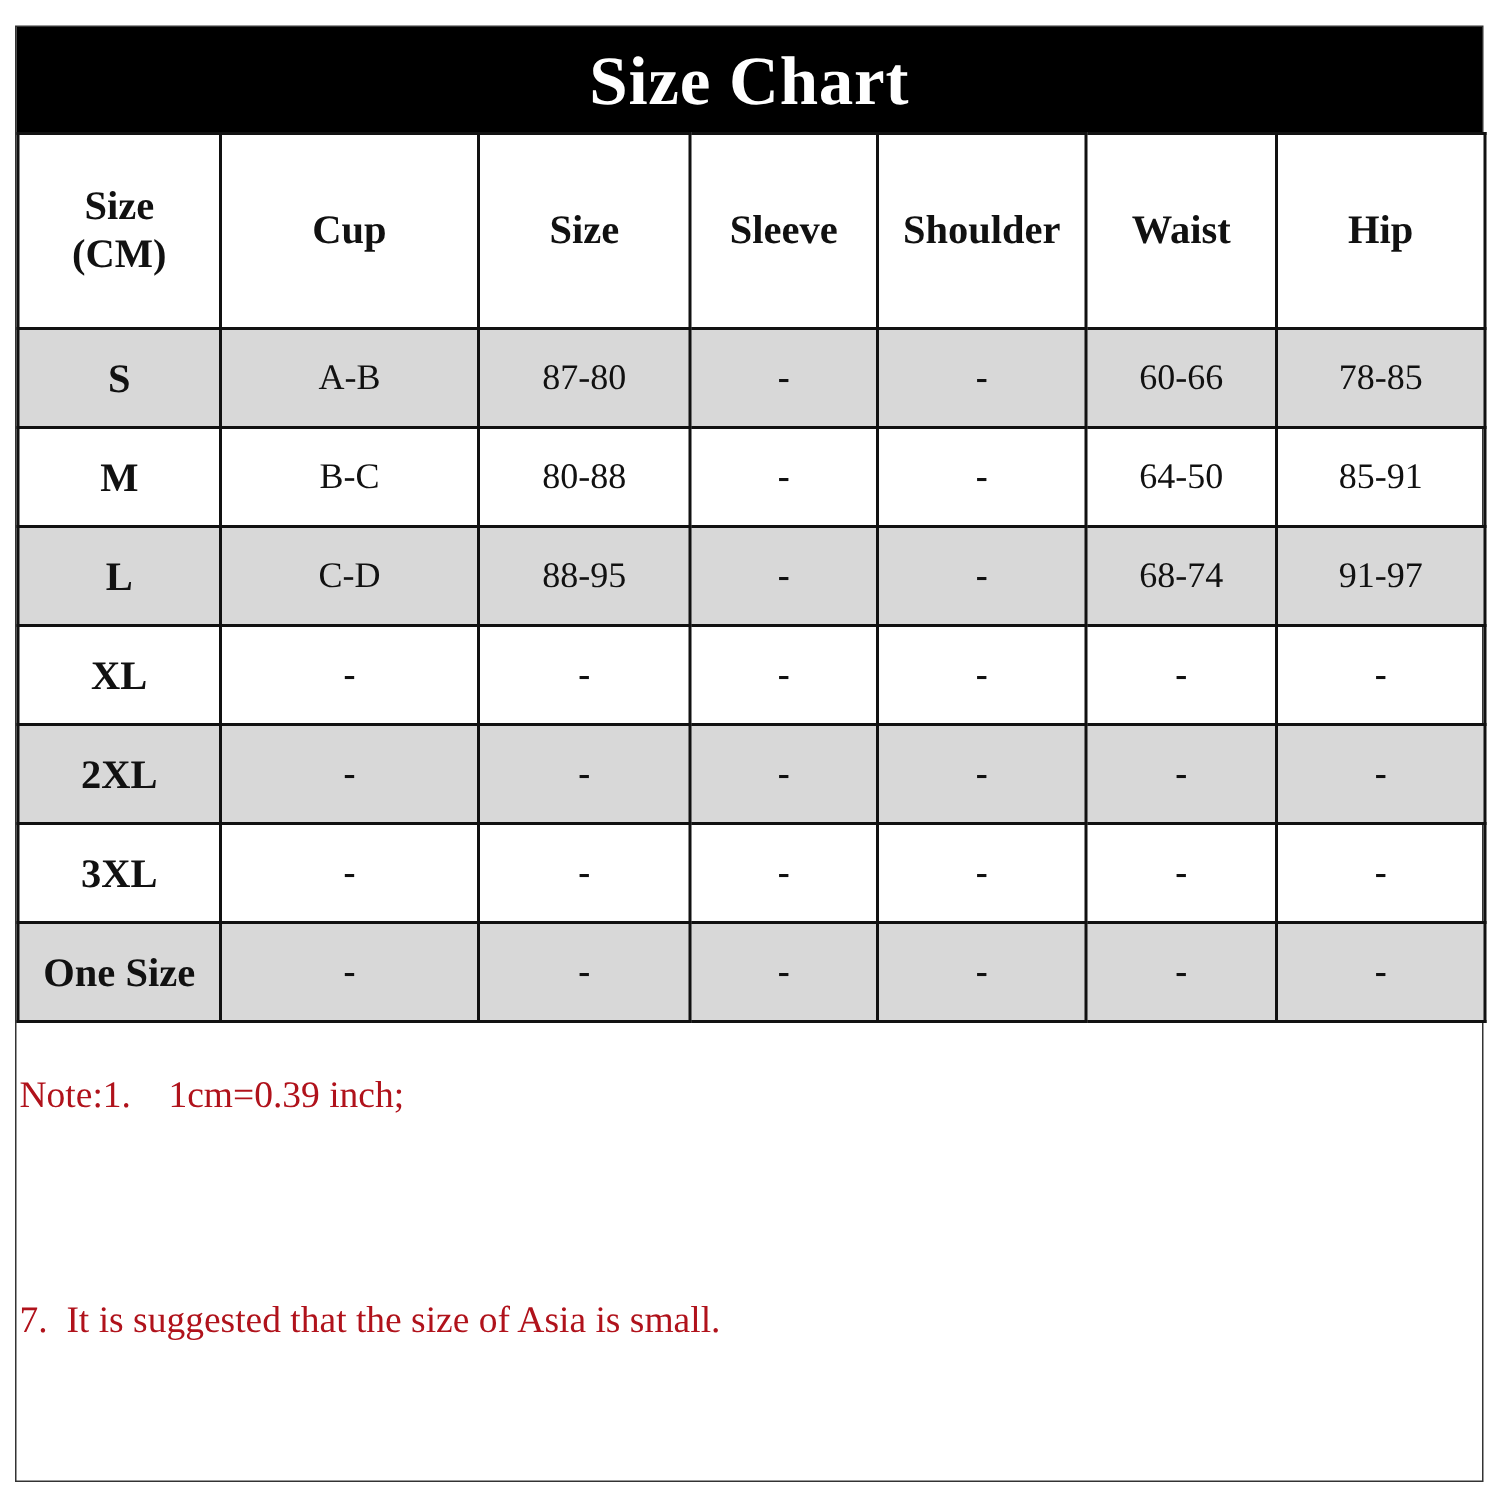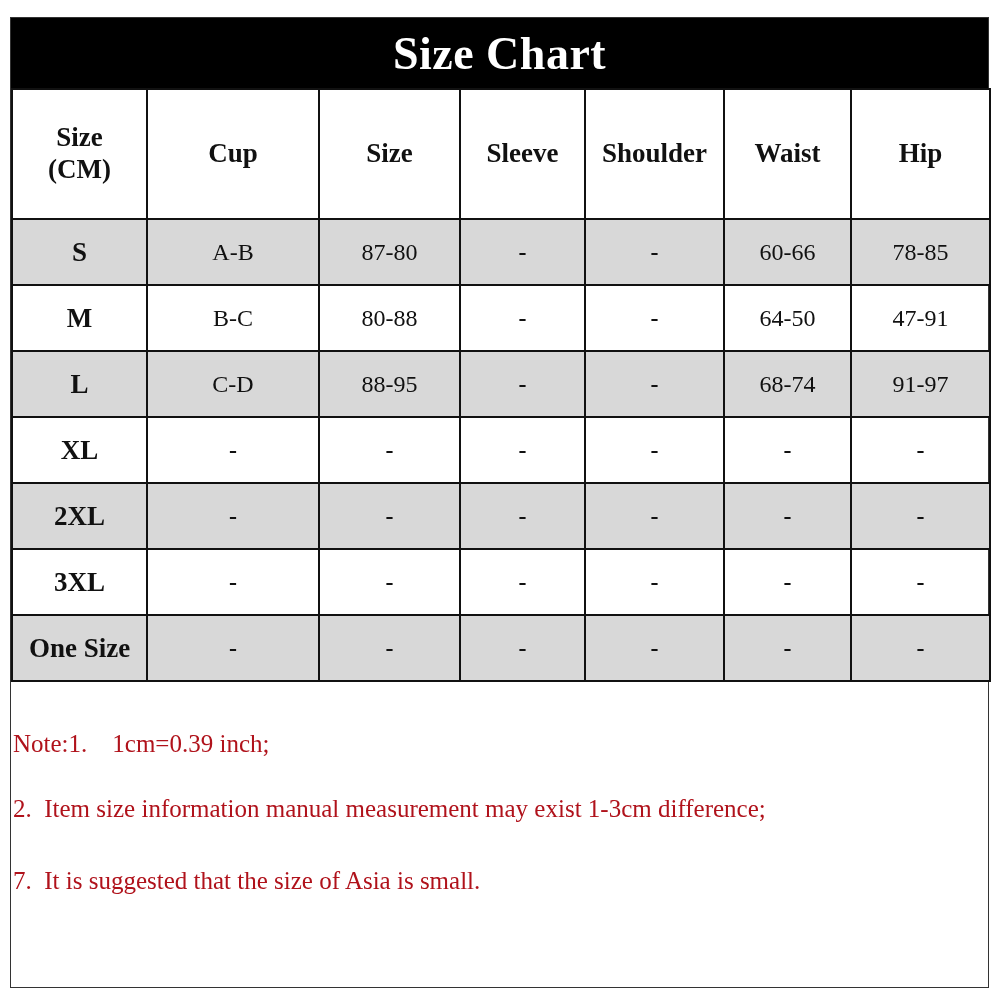--- a/index.html
+++ b/index.html
@@ -24,21 +24,21 @@
     table.grid th { font-weight: bold; font-size: 27px; background: #fff; height: 128px; line-height: 1.18; }
     table.grid tr.body-row td { height: 64px; }
     table.grid tr.shaded td { background: #d8d8d8; }
     table.grid td.size-cell { font-weight: bold; font-size: 27px; }
     table.grid td.dash { font-weight: bold; }
     .notes {
       position: absolute; left: 0; top: 678px; width: 977px; height: 291px;
       color: #b0121b; font-size: 25px;
     }
     .note { position: absolute; left: 2px; white-space: pre; }
-    .note-1 { top: 34px; text-align: right; }
+    .note-1 { top: 21px; text-align: right; }
     .note-2 { top: 99px; }
     .note-3 { top: 171px; }
   </style>
 </head>
 <body>
 
 <div class="frame">
   <div class="title-bar">Size Chart</div>
 
   <table class="grid">
@@ -75,21 +75,21 @@
         <td>60-66</td>
         <td>78-85</td>
       </tr>
       <tr class="body-row">
         <td class="size-cell">M</td>
         <td>B-C</td>
         <td>80-88</td>
         <td class="dash">-</td>
         <td class="dash">-</td>
         <td>64-50</td>
-        <td>47-91</td>
+        <td>85-91</td>
       </tr>
       <tr class="body-row shaded">
         <td class="size-cell">L</td>
         <td>C-D</td>
         <td>88-95</td>
         <td class="dash">-</td>
         <td class="dash">-</td>
         <td>68-74</td>
         <td>91-97</td>
       </tr>
@@ -127,16 +127,15 @@
         <td class="dash">-</td>
         <td class="dash">-</td>
         <td class="dash">-</td>
         <td class="dash">-</td>
       </tr>
     </tbody>
   </table>
 
   <div class="notes">
     <div class="note note-1">Note:1.    1cm=0.39 inch;</div>
-    <div class="note note-2">2.  Item size information manual measurement may exist 1-3cm difference;</div>
     <div class="note note-3">7.  It is suggested that the size of Asia is small.</div>
   </div>
 </div>
 
 </body></html>

